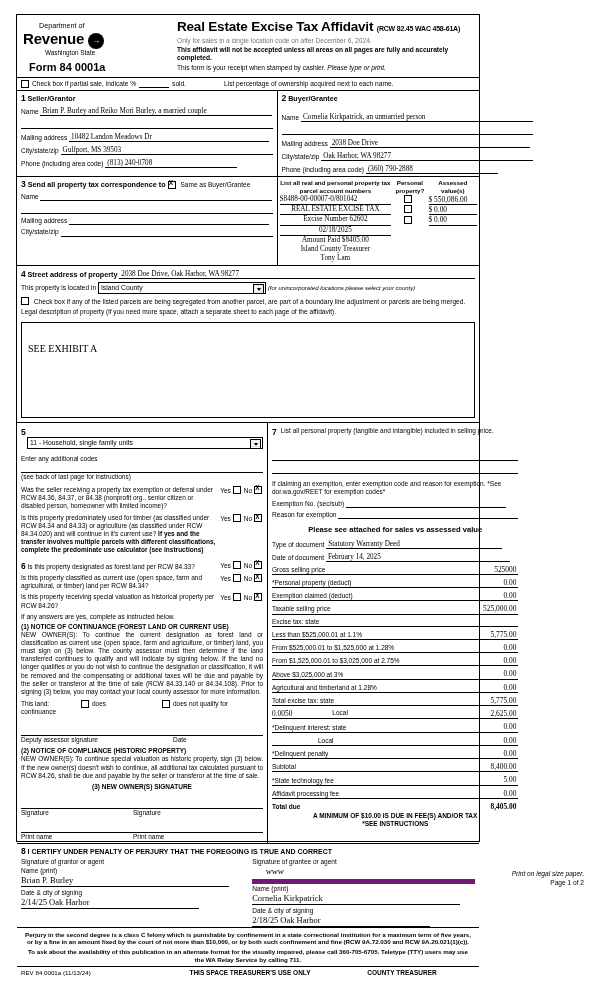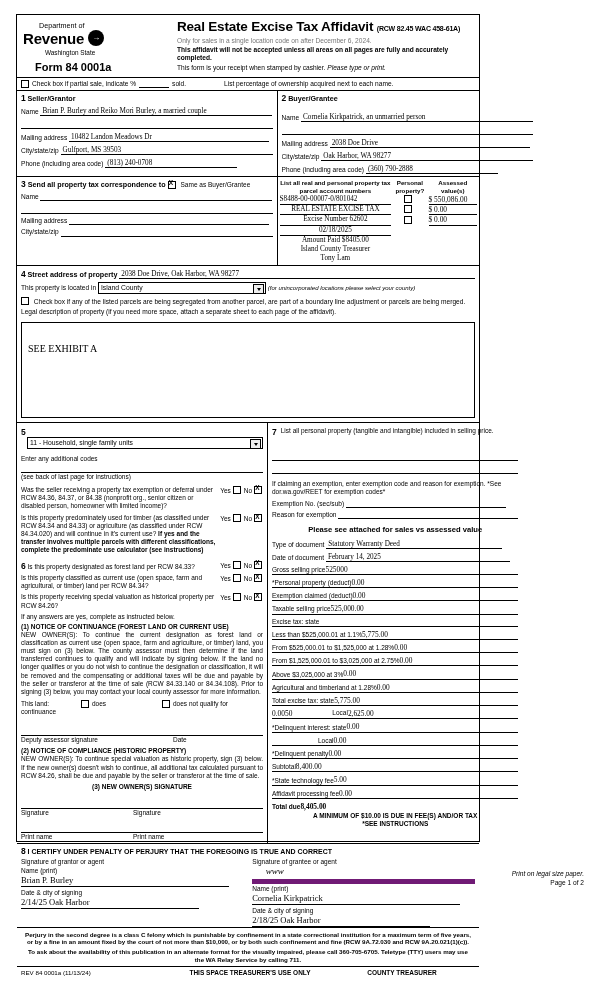--- a/index.html
+++ b/index.html
@@ -6,21 +6,21 @@
   body{width:600px;height:988px;font-family:"Liberation Sans",sans-serif;color:#000;}
   .page{position:relative;width:600px;height:988px;box-sizing:border-box;padding:14px 16px 0 16px;}
   .form{position:relative;border:1.5px solid #000;width:464px;height:828px;box-sizing:border-box;font-size:6.5px;line-height:1.25;}
   
   .hdr{display:flex;border-bottom:0;padding:4px 4px 2px 4px;}
   .dor{width:150px;padding-top:2px;}
   .dor .dept{font-size:7.2px;margin-left:18px;}
   .dor .rev{font-size:15px;font-weight:bold;letter-spacing:-0.2px;margin-left:2px;}
   .dor .wa{font-size:6.4px;margin-left:24px;}
   .wa-logo{width:16px;height:16px;border-radius:50%;background:#000;color:#fff;font-size:8px;display:inline-block;text-align:center;line-height:16px;margin-left:4px;vertical-align:middle;}
-  .formno{font-size:11px;font-weight:bold;margin-top:4px;margin-left:14px;}
+  .formno{font-size:11px;font-weight:bold;margin-top:4px;margin-left:8px;}
   .titlebox{flex:1;padding-left:6px;}
   .maintitle{font-size:13.5px;font-weight:bold;letter-spacing:-0.2px;}
   .maintitle .rcw{font-size:7px;font-weight:bold;}
   .subtitle{color:#777;font-size:6.6px;margin-top:1px;}
   .note{font-size:6.6px;margin-top:1px;}
   .hr{border-top:1px solid #000;}
   .chkline{padding:2px 4px;font-size:6.6px;display:flex;align-items:center;}
   .cb{display:inline-block;width:6px;height:6px;border:1px solid #000;margin-right:3px;vertical-align:-1px;background:#fff;}
   .cbx{position:relative;}
   .cbx:after{content:"X";position:absolute;left:0.3px;top:-2.4px;font-size:6.5px;font-weight:bold;}
@@ -38,41 +38,41 @@
   .tbl td,.tbl th{border:0;padding:0;}
   .sec3{padding:2px 4px;font-size:6.6px;}
   .bigline{border-bottom:1px solid #000;height:9px;margin-top:3px;}
   .exhibit{border:1px solid #000;height:54px;margin:3px 4px 0 4px;padding:20px 6px;font-family:"Liberation Serif",serif;font-size:10px;}
   .selectbox{display:inline-block;border:1px solid #000;background:#fff;height:10px;vertical-align:middle;position:relative;font-size:6.8px;padding:0 14px 0 2px;line-height:10px;}
   .selectbox:after{content:"";position:absolute;right:1px;top:1px;width:9px;height:8px;border:1px solid #000;background:#eee;}
   .selectbox:before{content:"";position:absolute;right:4px;top:5px;border-left:2.5px solid transparent;border-right:2.5px solid transparent;border-top:3px solid #000;z-index:2;}
   .yn{white-space:nowrap;}
   .smallbox{display:inline-block;width:6px;height:6px;border:1px solid #000;vertical-align:-1px;margin:0 1px 0 2px;}
   .money{font-family:"Liberation Serif",serif;font-size:7.4px;}
-  .rline{border-bottom:1px solid #000;display:flex;align-items:flex-end;font-size:6.5px;margin-top:3px;}
+  .rline{border-bottom:1px solid #000;display:flex;justify-content:space-between;align-items:flex-end;font-size:6.5px;margin-top:3px;}
   .rline .rv{font-family:"Liberation Serif",serif;font-size:7.4px;padding-right:2px;}
   .sig{font-family:"Liberation Serif",serif;font-style:italic;font-size:9px;}
   .handw{font-family:"Liberation Serif",serif;font-size:8.5px;}
   .footer{font-size:6.2px;text-align:center;padding:2px 6px;}
   .perj{font-size:6.2px;padding:3px 6px 0 6px;text-align:center;}
   .bottomnote{font-size:6.6px;text-align:right;margin-top:28px;font-style:italic;}
   .pageno{font-size:6.6px;text-align:right;margin-top:2px;}
   .checkline{display:flex;align-items:center;gap:2px;}
   .bold{font-weight:bold;}
 </style>
 </head>
 <body>
 
 <div class="page">
   <div class="form">
 
     <div class="hdr">
       <div class="dor">
         <div class="dept">Department of</div>
-        <div style="display:flex;align-items:flex-start;">
+        <div style="display:flex;align-items:flex-end;">
           <span class="rev">Revenue</span>
           <span class="wa-logo">→</span>
         </div>
         <div class="wa">Washington State</div>
         <div class="formno">Form 84 0001a</div>
       </div>
       <div class="titlebox">
         <div class="maintitle">
           <span>Real Estate Excise Tax Affidavit</span>
           <span class="rcw">(RCW 82.45 WAC 458-61A)</span>

